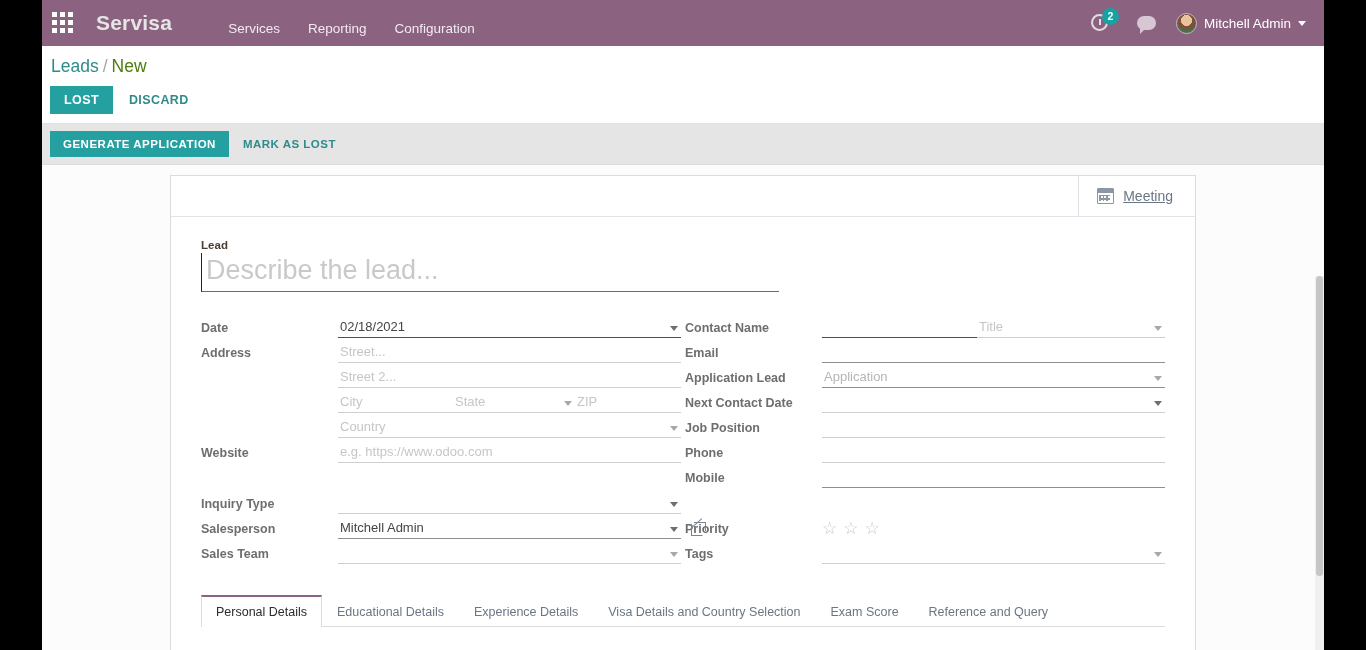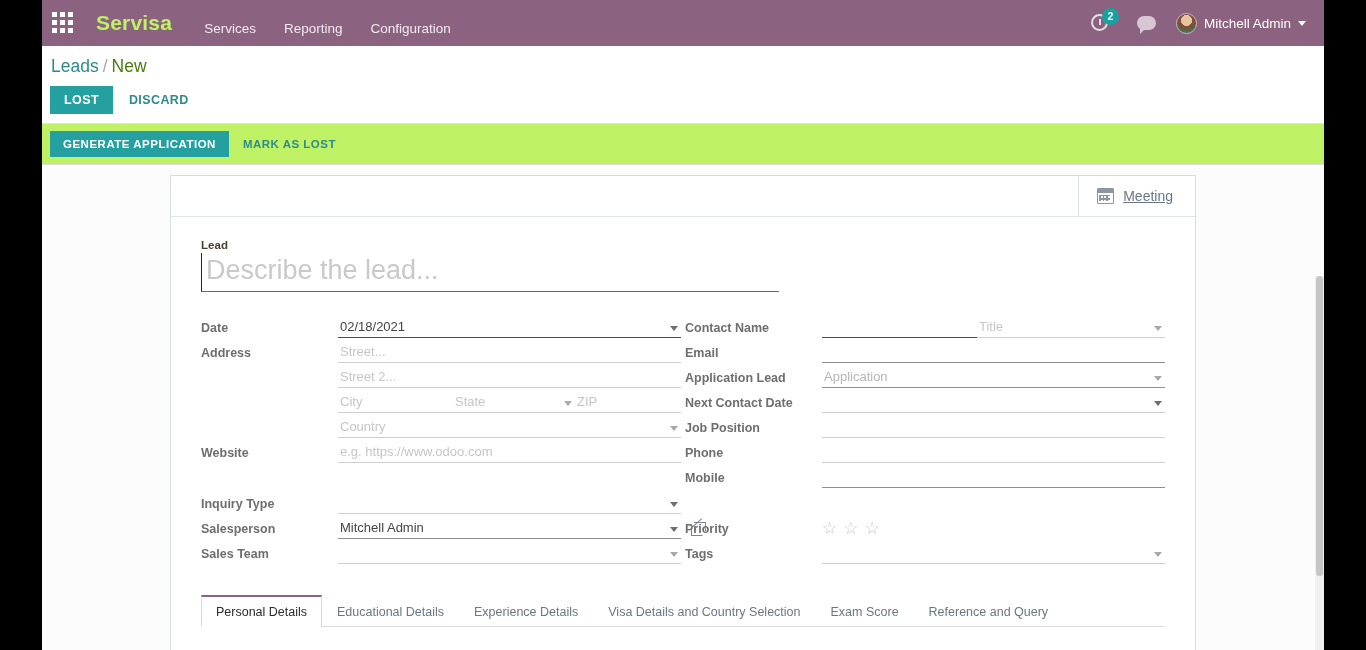--- a/index.html
+++ b/index.html
@@ -39,22 +39,22 @@
     grid-template-rows: repeat(3, 5px);
     gap: 3px;
     margin-right: 22px;
     cursor: pointer;
   }
   .apps-grid i { background: #fff; display: block; width: 5px; height: 5px; }
   .brand {
     font-size: 21px;
     font-weight: bold;
     letter-spacing: .2px;
-    margin-right: 32px;
-    color: #bef264;
+    margin-right: 56px;
+    color: #e5e5e5;
     white-space: nowrap;
   }
   .navmenu { display: flex; align-items: center; gap: 28px; }
   .navmenu a {
     color: #f2eaf0;
     font-size: 13.5px;
     text-decoration: none;
     white-space: nowrap;
     margin-top: 11px;
   }
@@ -146,21 +146,21 @@
     background: none; border: none;
     color: #2e8b8b;
     font-size: 12.5px;
     font-weight: bold;
     letter-spacing: .4px;
     padding: 7px 12px;
     cursor: pointer;
     font-family: inherit;
   }
   .cp-bottom {
-    background: #bef264;
+    background: #e5e5e5;
     padding: 7px 0 7px 8px;
     border-bottom: 1px solid #dcdcdc;
     display: flex;
     align-items: center;
     gap: 4px;
   }
   .btn-action {
     background: #25a0a0;
     color: #fff;
     border: none;

